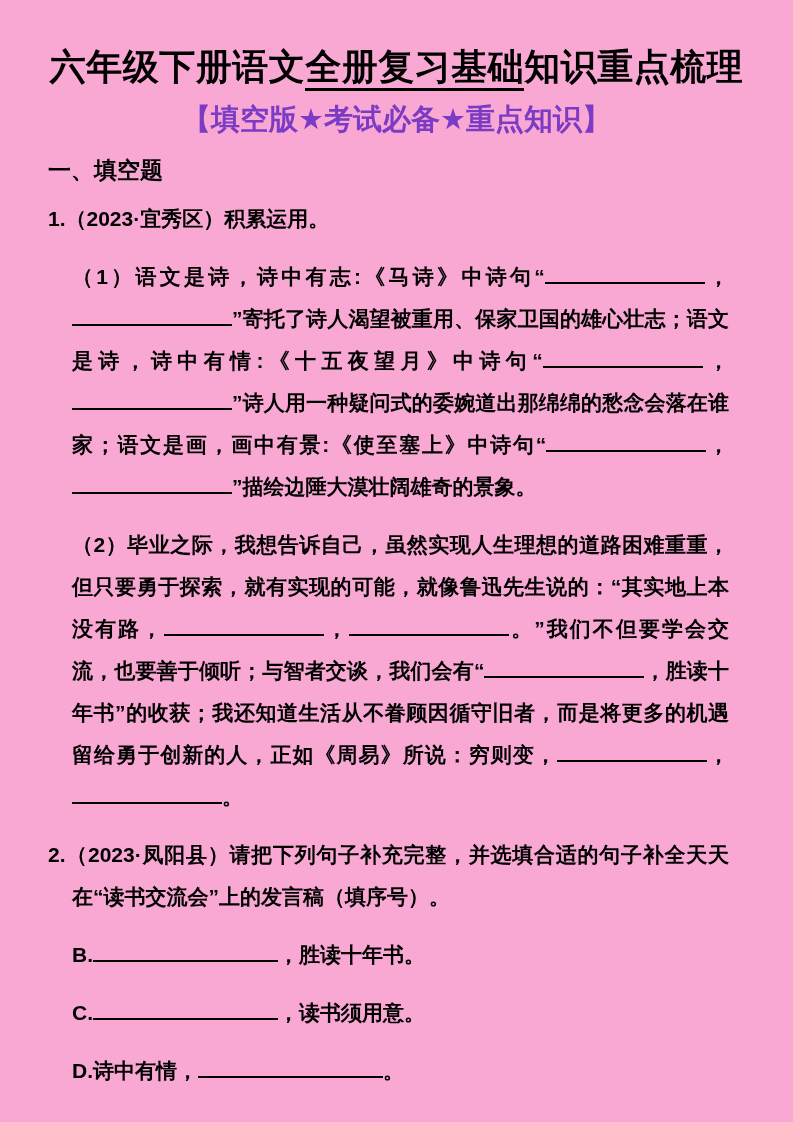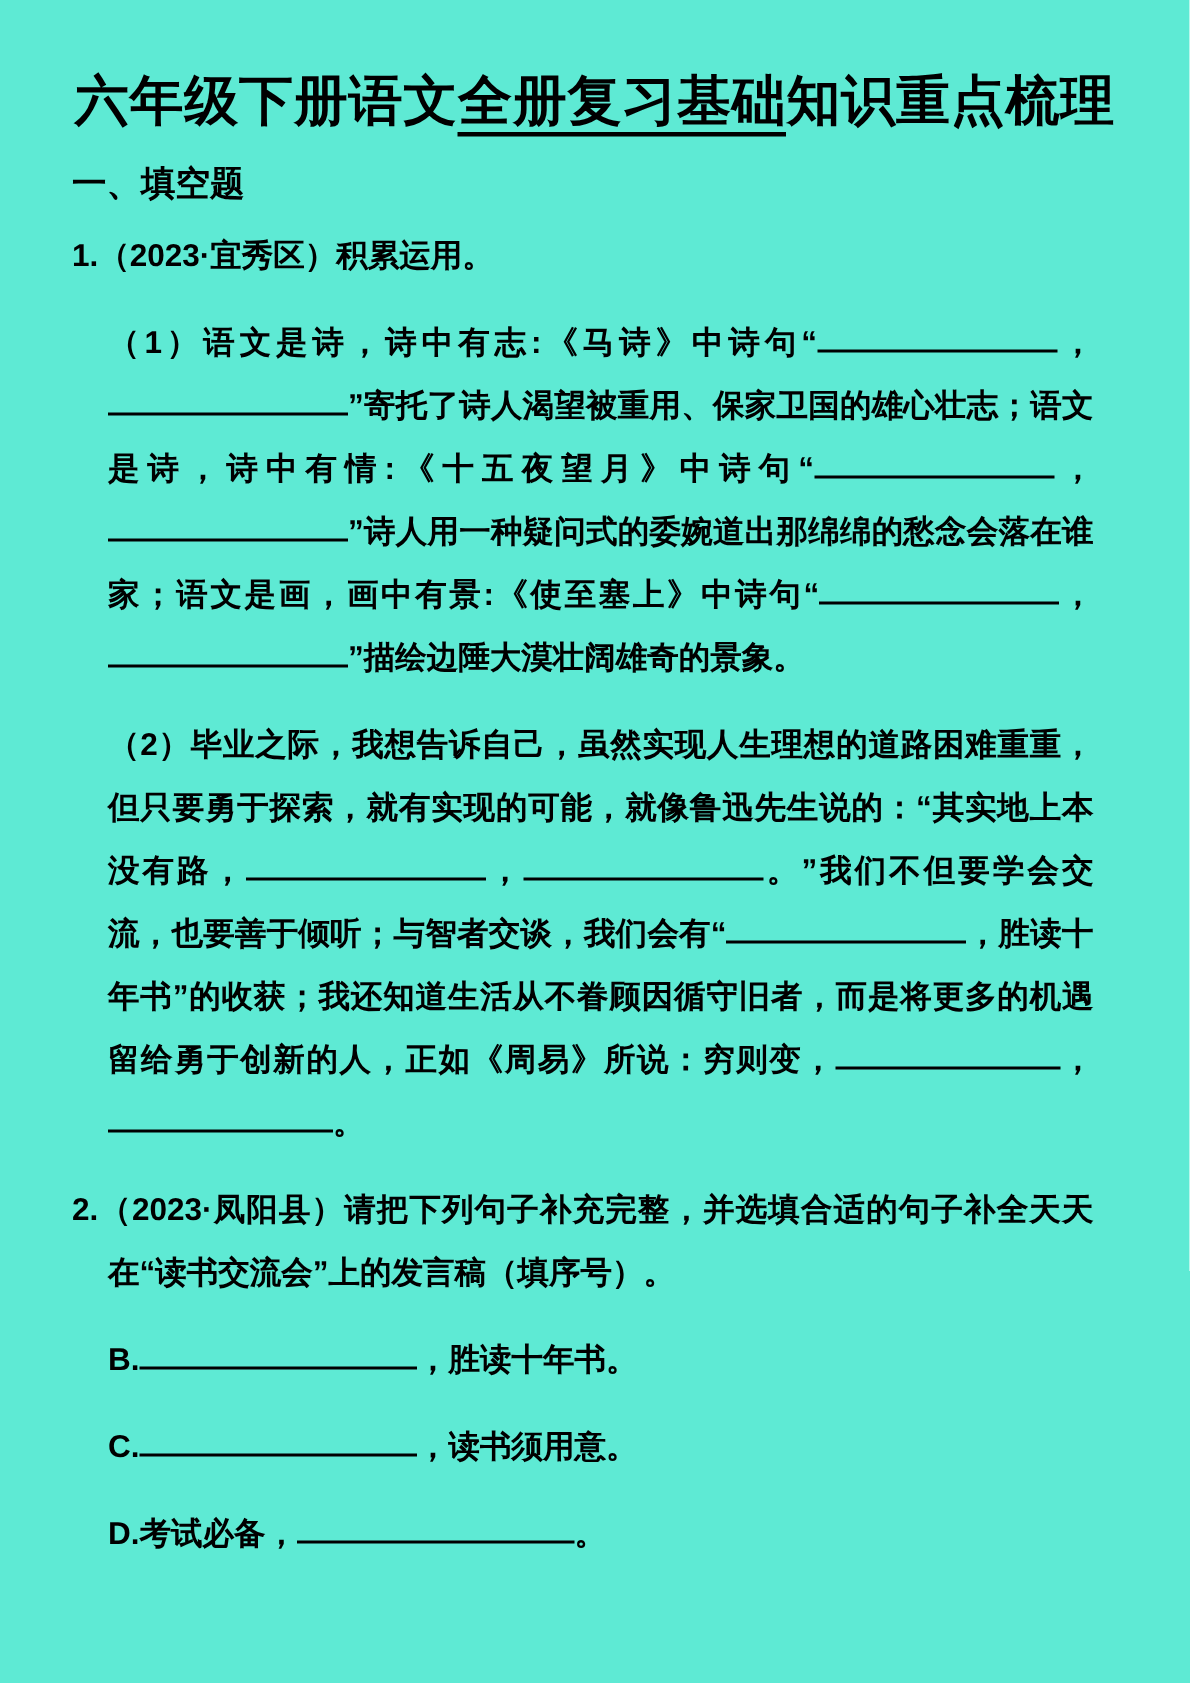--- a/index.html
+++ b/index.html
@@ -6,21 +6,21 @@
   body{
     width:793px;height:1122px;
     font-family:"Liberation Sans","DejaVu Sans",sans-serif;
     color:#000;
   }
   .page{
     box-sizing:border-box;
     width:793px;height:1122px;
     padding:44px 48px 0 48px;
     overflow:hidden;
-    background:#5eead4;
+    background:#f9a8d4;
   }
   .title{
     margin:0;
     text-align:center;
     font-size:36px;
     line-height:45px;
     font-weight:bold;
     white-space:nowrap;
     letter-spacing:0.5px;
   }
@@ -59,23 +59,24 @@
     height:4px;
     border-bottom:2px solid #000;
     vertical-align:baseline;
   }
 </style>
 </head>
 <body>
 
 <div class="page" style="color: rgb(0, 0, 0);">
   <h1 class="title"><span>六年级下册语文</span><span class="u">全册复习基础</span><span>知识重点梳理</span></h1>
+  <h2 class="subtitle" style="color: rgb(123, 59, 196);">【填空版★考试必备★重点知识】</h2>
   <div class="section-heading">一、填空题</div>
   <div id="content">
       <div class="line hang"><span>1.（2023·宜秀区）积累运用。</span></div>
       <div class="line para"><span>（1）语文是诗，诗中有志:《马诗》中诗句“</span><span class="blank" style="width: 160px;"></span><span>，</span><span class="blank" style="width: 160px;"></span><span>”寄托了诗人渴望被重用、保家卫国的雄心壮志；语文是诗，诗中有情:《十五夜望月》中诗句“</span><span class="blank" style="width: 160px;"></span><span>，</span><span class="blank" style="width: 160px;"></span><span>”诗人用一种疑问式的委婉道出那绵绵的愁念会落在谁家；语文是画，画中有景:《使至塞上》中诗句“</span><span class="blank" style="width: 160px;"></span><span>，</span><span class="blank" style="width: 160px;"></span><span>”描绘边陲大漠壮阔雄奇的景象。</span></div>
       <div class="line para"><span>（2）毕业之际，我想告诉自己，虽然实现人生理想的道路困难重重，但只要勇于探索，就有实现的可能，就像鲁迅先生说的：“其实地上本没有路，</span><span class="blank" style="width: 160px;"></span><span>，</span><span class="blank" style="width: 160px;"></span><span>。”我们不但要学会交流，也要善于倾听；与智者交谈，我们会有“</span><span class="blank" style="width: 160px;"></span><span>，胜读十年书”的收获；我还知道生活从不眷顾因循守旧者，而是将更多的机遇留给勇于创新的人，正如《周易》所说：穷则变，</span><span class="blank" style="width: 150px;"></span><span>，</span><span class="blank" style="width: 150px;"></span><span>。</span></div>
       <div class="line hang"><span>2.（2023·凤阳县）请把下列句子补充完整，并选填合适的句子补全天天在“读书交流会”上的发言稿（填序号）。</span></div>
       <div class="line option"><span>B.</span><span class="blank" style="width: 185px;"></span><span>，胜读十年书。</span></div>
       <div class="line option"><span>C.</span><span class="blank" style="width: 185px;"></span><span>，读书须用意。</span></div>
-      <div class="line option"><span>D.考试必备，</span><span class="blank" style="width: 185px;"></span><span>。</span></div>
+      <div class="line option"><span>D.诗中有情，</span><span class="blank" style="width: 185px;"></span><span>。</span></div>
     </div>
 </div>
 
 </body></html>

